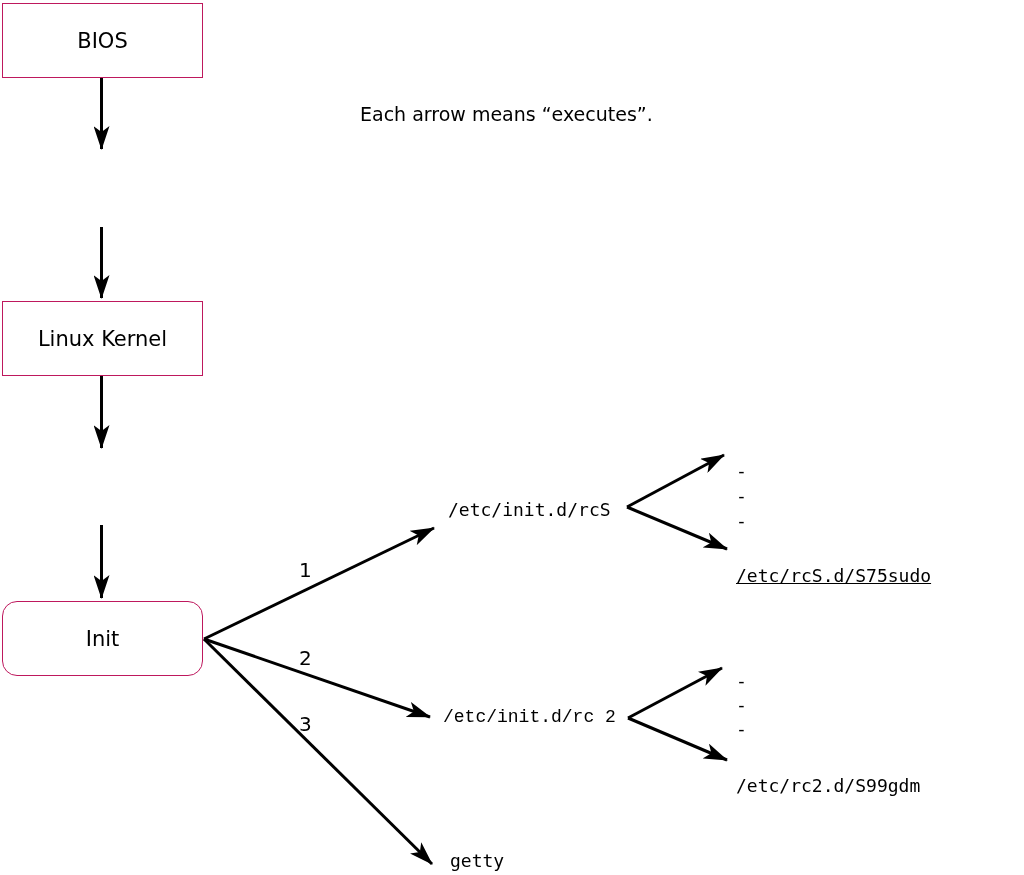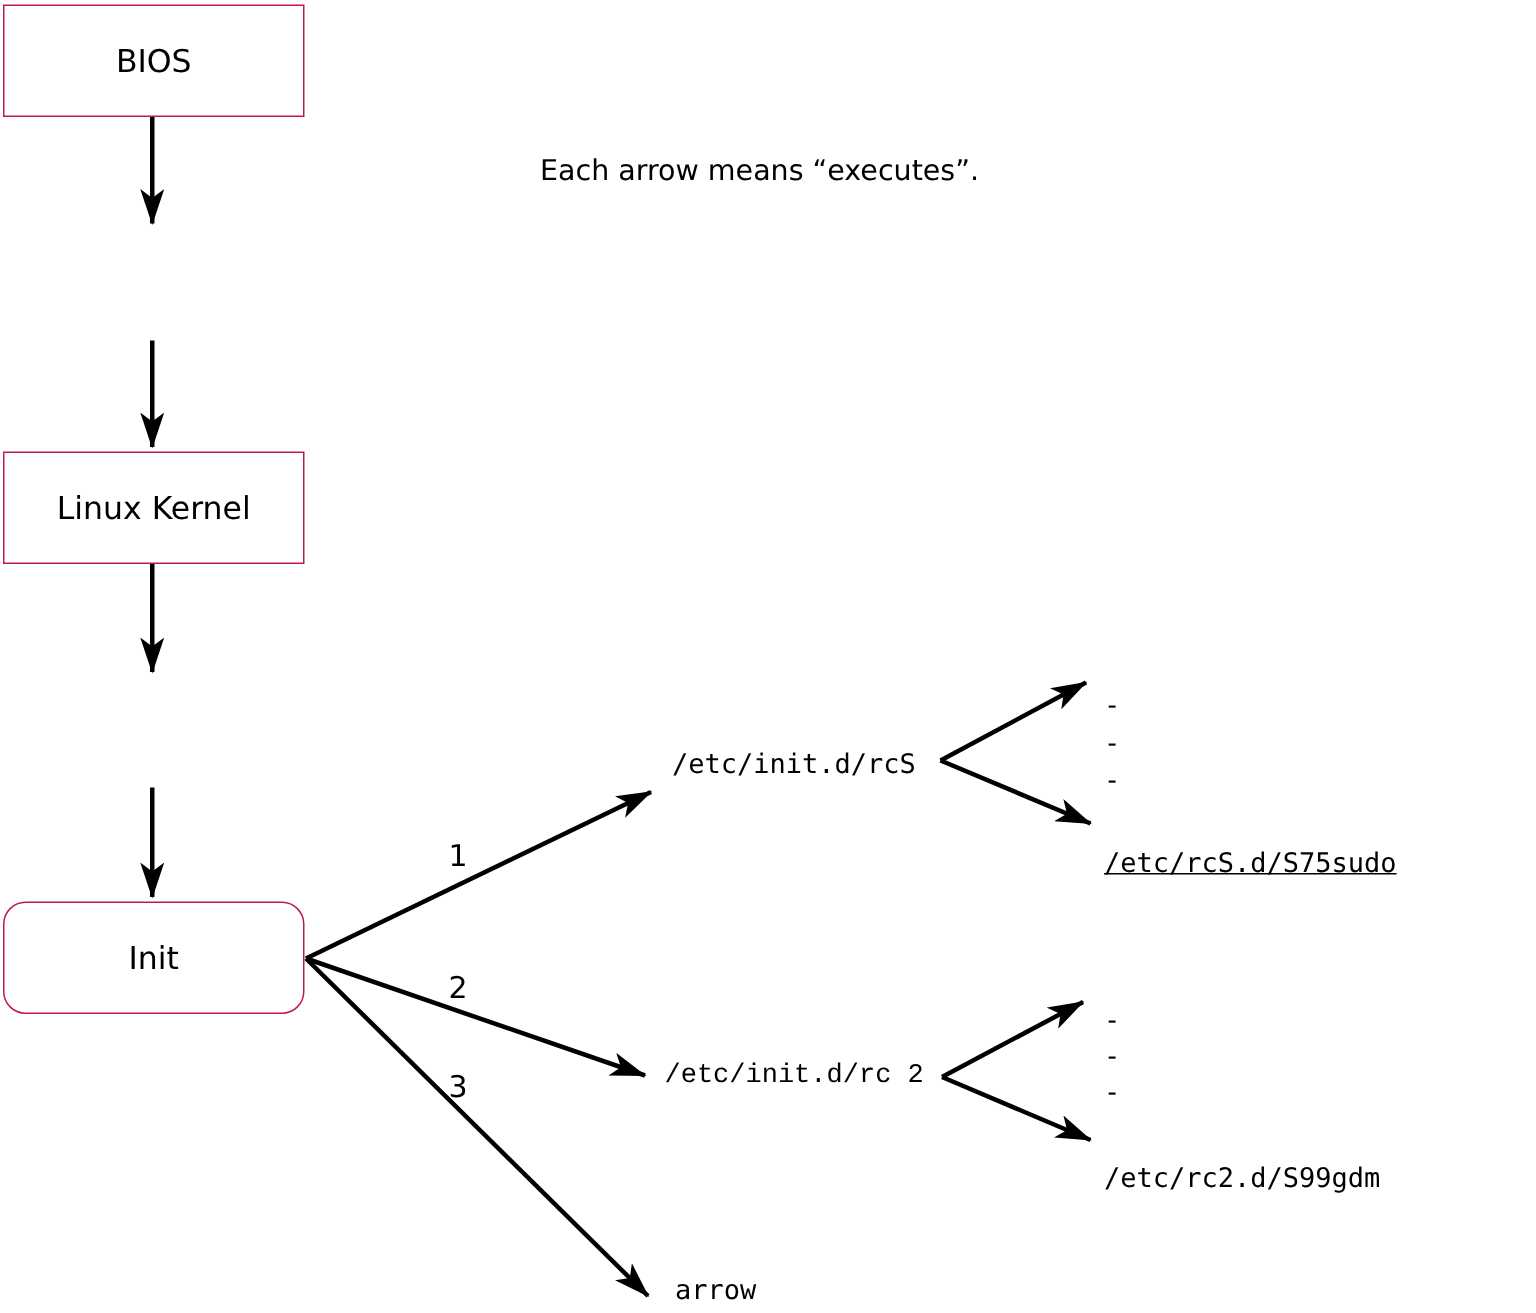--- a/index.html
+++ b/index.html
@@ -97,21 +97,21 @@
   <div class="node" style="top:601px;border-radius:15px;">
     <span>Init</span>
   </div>
 
   <div class="num" style="left:299px;top:558px;">1</div>
   <div class="num" style="left:299px;top:646px;">2</div>
   <div class="num" style="left:299px;top:712px;">3</div>
 
   <div class="mono" style="left:448px;top:499px;">/etc/init.d/rcS</div>
   <div class="mono" style="left:443px;top:706px;font-family:Liberation Mono, monospace;">/etc/init.d/rc 2</div>
-  <div class="mono" style="left:450px;top:850px;">arrow</div>
+  <div class="mono" style="left:450px;top:850px;">getty</div>
 
   <div class="mono" style="left:736px;top:460px;">-</div>
   <div class="mono" style="left:736px;top:485px;">-</div>
   <div class="mono" style="left:736px;top:510px;">-</div>
   <div class="mono" style="left:736px;top:565px;text-decoration:underline;">/etc/rcS.d/S75sudo</div>
 
   <div class="mono" style="left:736px;top:670px;">-</div>
   <div class="mono" style="left:736px;top:694px;">-</div>
   <div class="mono" style="left:736px;top:718px;">-</div>
   <div class="mono" style="left:736px;top:747px;margin-top:28px;">/etc/rc2.d/S99gdm</div>

